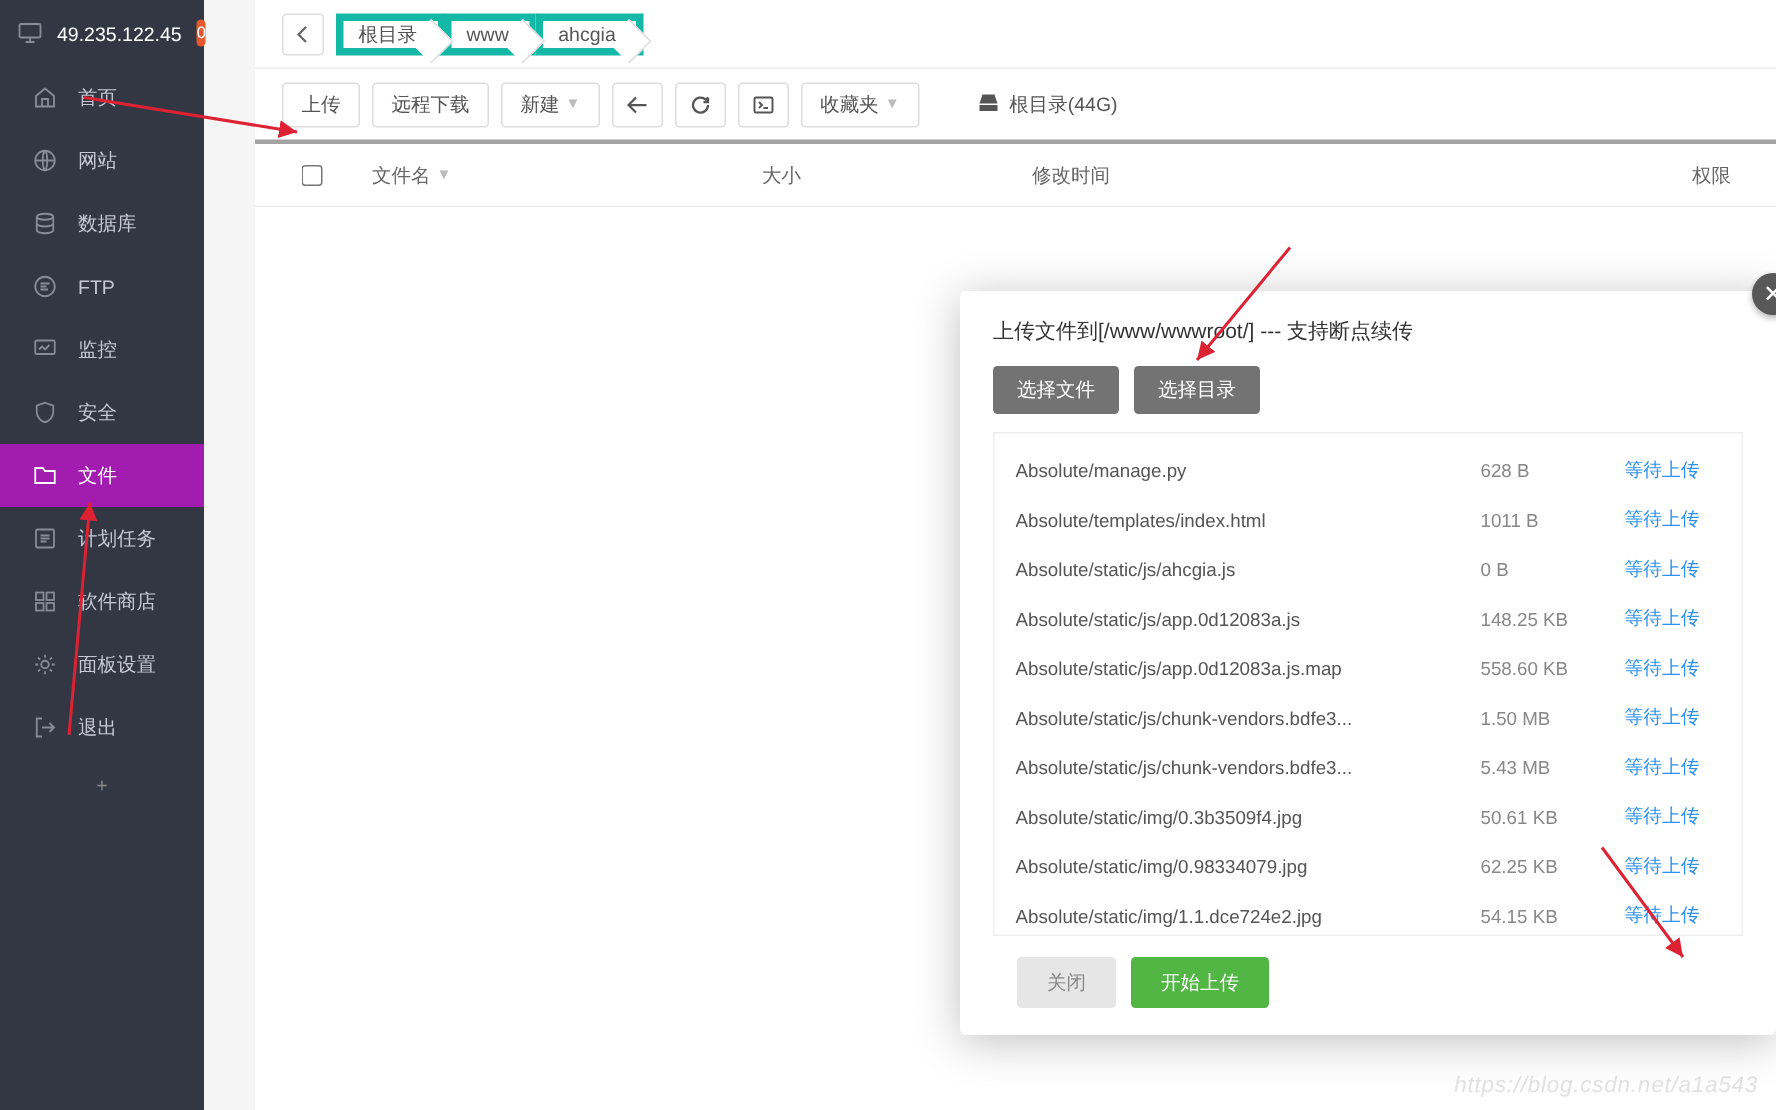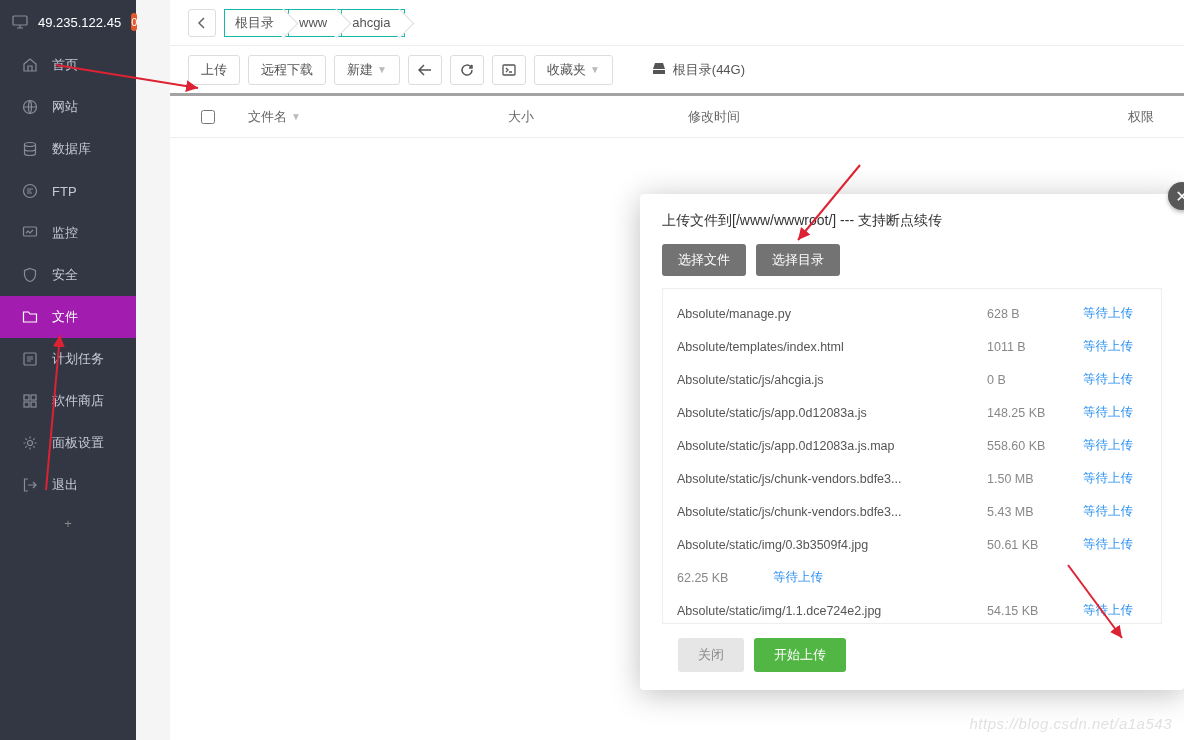--- a/index.html
+++ b/index.html
@@ -13,21 +13,21 @@
 .sb-item{height:42px;display:flex;align-items:center;gap:14px;padding:0 22px;cursor:pointer;color:#c6c9d5;}
 .sb-item.active{background:#a21caf;color:#fff;}
 .sb-icon{width:16px;height:16px;display:inline-flex;align-items:center;justify-content:center;color:#888c98;}
 .sb-item.active .sb-icon{color:#fff;}
 .sb-plus{text-align:center;padding:10px 0;color:#888;cursor:pointer;}
 
 
 .main{position:absolute;left:170px;top:0;right:0;height:740px;background:#fff;}
 .breadcrumb{height:46px;display:flex;align-items:center;padding:0 18px;border-bottom:1px solid #eee;gap:0;}
 .bc-back{width:28px;height:28px;border:1px solid #ddd;border-radius:3px;display:flex;align-items:center;justify-content:center;color:#666;cursor:pointer;margin-right:8px;}
-.bc-seg{height:28px;border:1px solid #14b8a6;display:flex;align-items:center;padding:0 14px 0 10px;color:#555;cursor:pointer;position:relative;margin-left:-1px;background:#fff;}
+.bc-seg{height:28px;border:5px solid #14b8a6;display:flex;align-items:center;padding:0 14px 0 10px;color:#555;cursor:pointer;position:relative;margin-left:-1px;background:#fff;}
 .bc-seg:first-of-type{margin-left:0;}
 .bc-seg::after{content:"";position:absolute;right:-6px;top:3px;width:20px;height:20px;border-top:1px solid #ddd;border-right:1px solid #ddd;transform:rotate(45deg);background:#fff;z-index:1;}
 .bc-seg:last-child::after{display:block;}
 .bc-seg span{position:relative;z-index:2;}
 
 .toolbar{height:50px;display:flex;align-items:center;padding:0 18px;gap:8px;border-bottom:3px solid #a3a3a3;}
 .tb-btn{height:30px;padding:0 12px;border:1px solid #ddd;background:#fff;border-radius:3px;color:#555;display:flex;align-items:center;gap:4px;cursor:pointer;}
 .tb-icon{height:30px;width:34px;border:1px solid #ddd;background:#fff;border-radius:3px;display:flex;align-items:center;justify-content:center;color:#555;cursor:pointer;}
 .disk{margin-left:30px;color:#555;display:flex;align-items:center;gap:6px;}
 
@@ -288,20 +288,21 @@
         <div class="f-name">Absolute/static/js/chunk-vendors.bdfe3...</div>
         <div class="f-size">5.43 MB</div>
         <div class="f-status"><a href="#">等待上传</a></div>
       </div>
       <div class="f-row">
         <div class="f-name">Absolute/static/img/0.3b3509f4.jpg</div>
         <div class="f-size">50.61 KB</div>
         <div class="f-status"><a href="#">等待上传</a></div>
       </div>
       <div class="f-row">
+        <div class="f-name">Absolute/static/img/0.98334079.jpg</div>
         <div class="f-size">62.25 KB</div>
         <div class="f-status"><a href="#">等待上传</a></div>
       </div>
       <div class="f-row">
         <div class="f-name">Absolute/static/img/1.1.dce724e2.jpg</div>
         <div class="f-size">54.15 KB</div>
         <div class="f-status"><a href="#">等待上传</a></div>
       </div>
     </div>
   <div class="m-foot">

